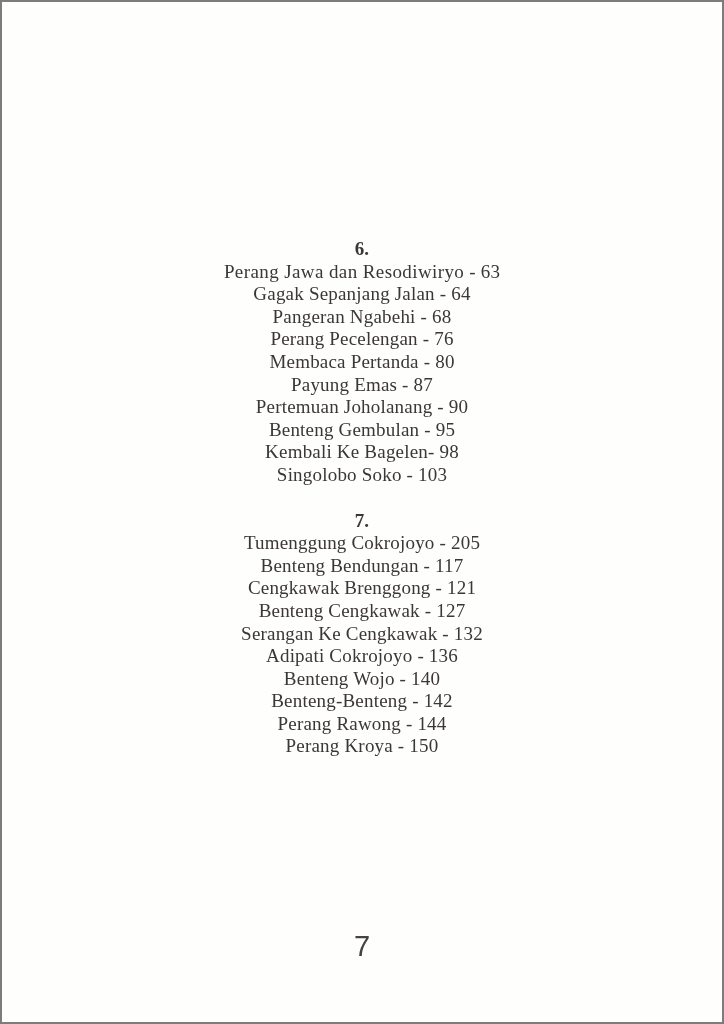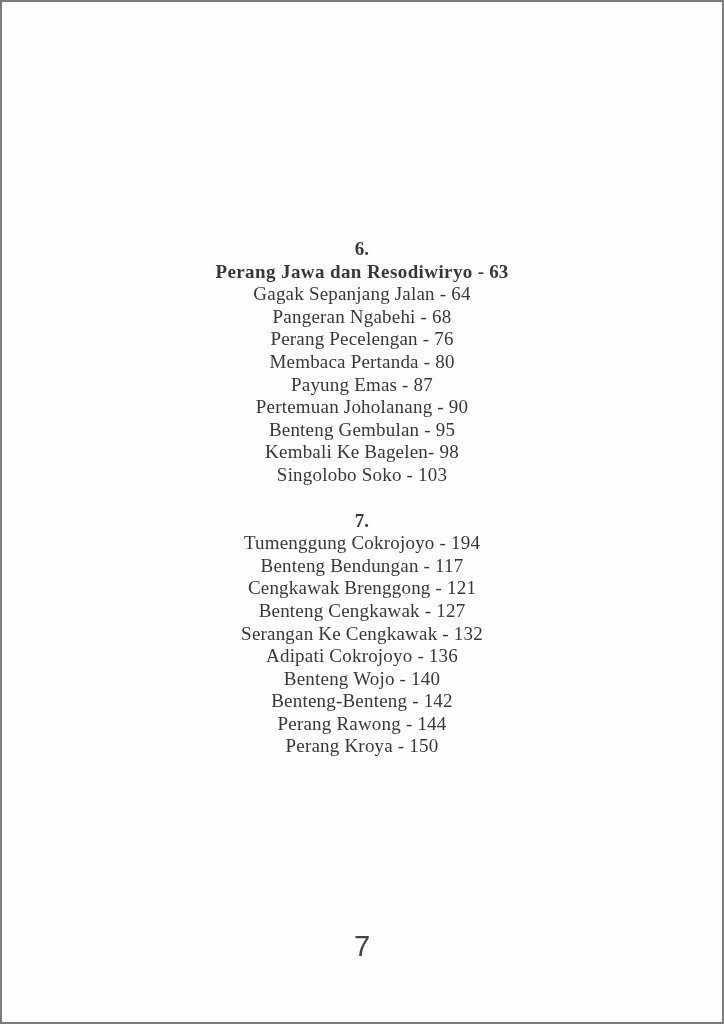--- a/index.html
+++ b/index.html
@@ -31,25 +31,25 @@
   .toc-section + .toc-section {
     margin-top: 23px;
   }
   .sec-num {
     font-weight: 700;
   }
   .sec-title {
     white-space: pre;
   }
   .sec-title .title-bold {
-    font-weight: 700;
+    font-weight: 400;
     letter-spacing: 0.4px;
   }
   .sec-title .title-page {
-    font-weight: 700;
+    font-weight: 400;
   }
   .entry {
     white-space: pre;
   }
   .folio {
     position: absolute;
     top: 928px;
     left: 0;
     right: 0;
     text-align: center;
@@ -75,21 +75,21 @@
       <div class="entry">Membaca Pertanda - 80</div>
       <div class="entry">Payung Emas - 87</div>
       <div class="entry">Pertemuan Joholanang - 90</div>
       <div class="entry">Benteng Gembulan - 95</div>
       <div class="entry">Kembali Ke Bagelen- 98</div>
       <div class="entry">Singolobo Soko - 103</div>
     </section>
 
     <section class="toc-section">
       <div class="sec-num">7.</div>
-      <div class="entry">Tumenggung Cokrojoyo - 194</div>
+      <div class="entry">Tumenggung Cokrojoyo - 205</div>
       <div class="entry">Benteng Bendungan - 117</div>
       <div class="entry">Cengkawak Brenggong - 121</div>
       <div class="entry">Benteng Cengkawak - 127</div>
       <div class="entry">Serangan Ke Cengkawak - 132</div>
       <div class="entry">Adipati Cokrojoyo - 136</div>
       <div class="entry">Benteng Wojo - 140</div>
       <div class="entry">Benteng-Benteng - 142</div>
       <div class="entry">Perang Rawong - 144</div>
       <div class="entry">Perang Kroya - 150</div>
     </section>

